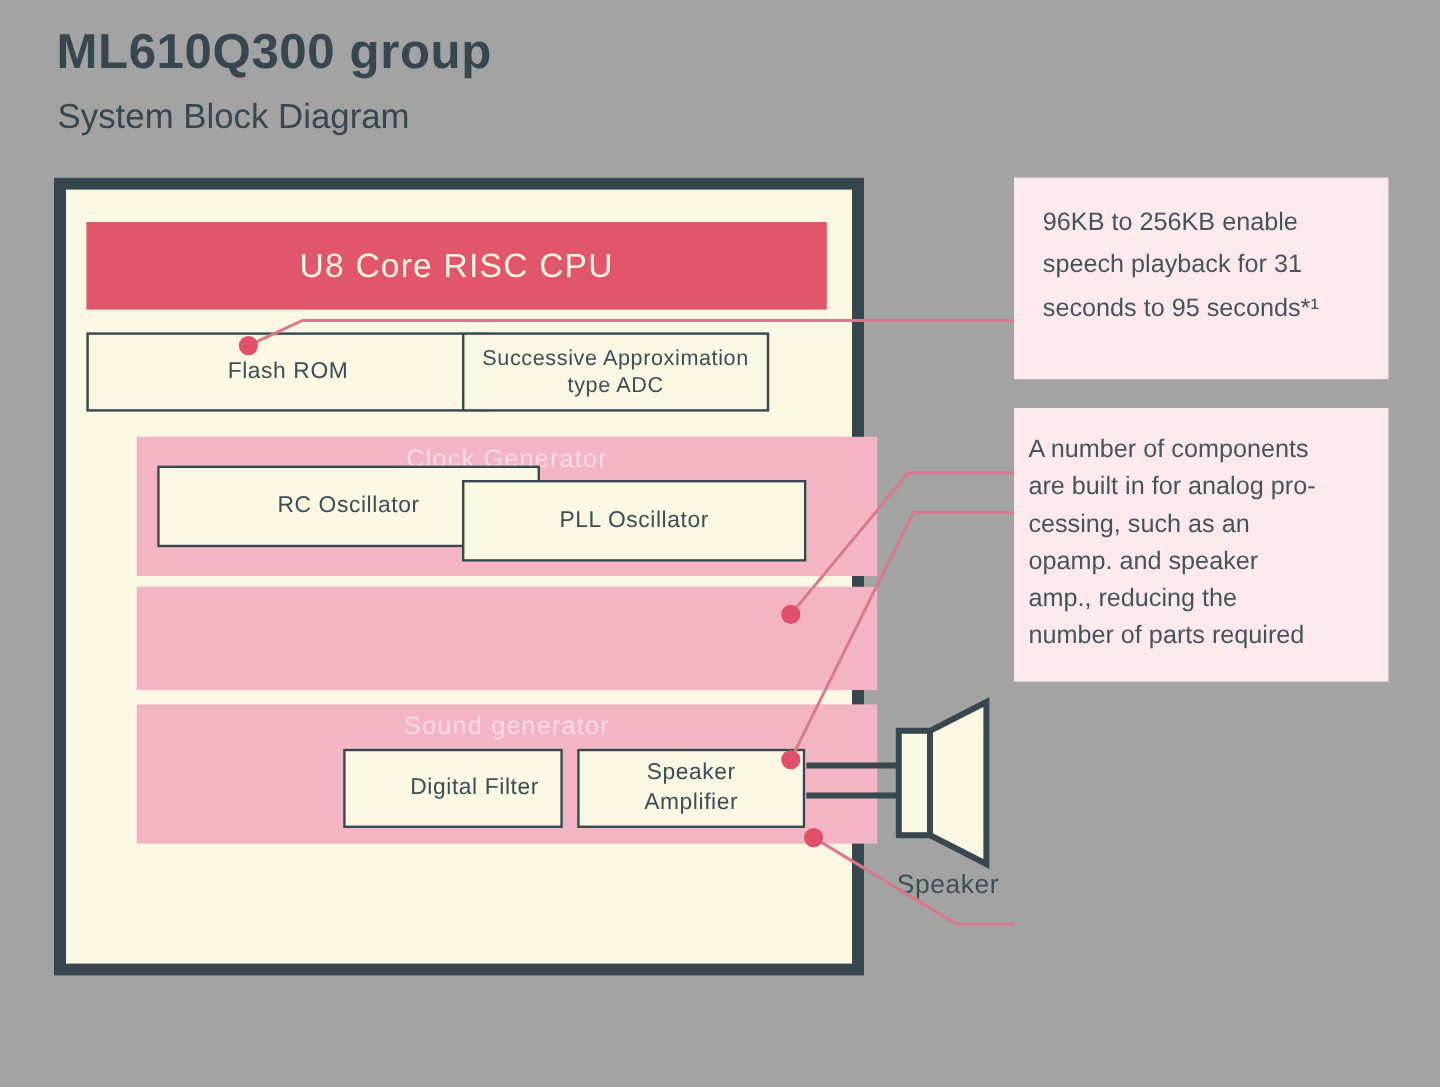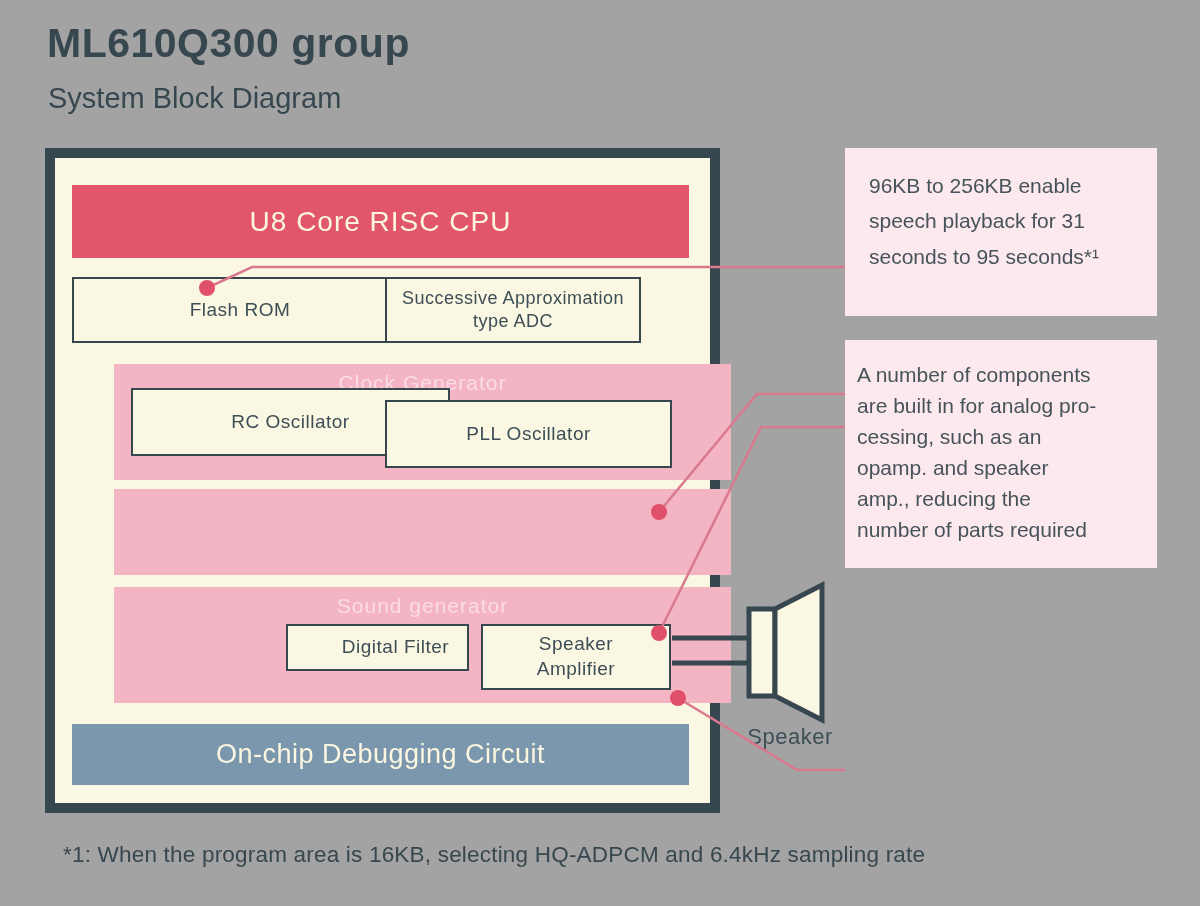--- a/index.html
+++ b/index.html
@@ -24,21 +24,21 @@
   .group { background:var(--pink,#f3b5c4);margin-left:42px; }
   .group-clock { left:72px; top:364px; width:617px; height:116px; }
   .group-bus { left:72px; top:489px; width:617px; height:86px; }
   .group-sound { left:72px; top:587px; width:617px; height:116px; }
   .group-label { position:absolute; left:0; top:7px; width:100%; text-align:center; color:var(--pink-label,#fbdce6); font-size:21px; letter-spacing:1px; }
 
   .rc { left:88px; top:388px; width:319px; height:68px;margin-left:43px; }
   .pll { left:385px; top:400px; width:287px; height:68px; }
   .bus { left:88px; top:501px; width:583px; height:62px; font-size:20px; }
   .synth { left:88px; top:624px; width:184px; height:66px; }
-  .filter { left:286px; top:624px; width:183px; height:47px;padding-left:36px; }
+  .filter { left:286px; top:624px; width:183px; height:66px;padding-left:36px; }
   .amp { left:481px; top:624px; width:190px; height:66px; }
 
   .callout { background:var(--callout-bg,#fce9ee); color:#47535a; white-space:pre-line; }
   .c1 { left:845px; top:148px; width:312px; height:168px; padding:20px 24px; font-size:21px; line-height:1.68; }
   .c2 { left:845px; top:340px; width:312px; height:228px; padding:19px 12px; font-size:21px; line-height:1.48; }
   .c3 { left:845px; top:589px; width:312px; height:236px; padding:16px 24px; font-size:17.5px; line-height:1.45; }
 
   .speaker-label { left:728px; top:724px; width:124px; text-align:center; font-size:22px; color:#3d4e56; letter-spacing:0.5px; }
   .footnote { left:63px; top:842px; font-size:22.5px; color:var(--slate,#37474f); letter-spacing:0.2px; }
 
@@ -72,34 +72,32 @@
 
   <div class="abs group group-bus"></div>
 
   <div class="abs group group-sound">
     <div class="group-label">Sound generator</div>
   </div>
   <div class="abs box filter">Digital Filter</div>
   <div class="abs box amp">Speaker
 Amplifier</div>
 
-  <div class="abs banner banner-debug">On-chip Debugging Circuit</div>
 
   <div class="abs callout c1">96KB to 256KB enable
 speech playback for 31
 seconds to 95 seconds*¹</div>
   <div class="abs callout c2">A number of components
 are built in for analog pro-
 cessing, such as an
 opamp. and speaker
 amp., reducing the
 number of parts required</div>
 
   <div class="abs speaker-label">Speaker</div>
-  <div class="abs footnote">*1: When the program area is 16KB, selecting HQ-ADPCM and 6.4kHz sampling rate</div>
 
   <svg class="abs overlay" viewBox="0 0 1200 906" width="1200" height="906" xmlns="http://www.w3.org/2000/svg">
 
     <line class="wire" x1="672" y1="638" x2="748" y2="638"></line>
     <line class="wire" x1="672" y1="663" x2="748" y2="663"></line>
 
     <g>
       <rect class="spk" x="749" y="609" width="26" height="87"></rect>
       <polygon class="spk" points="775,609 822,585 822,720 775,696"></polygon>
     </g>

